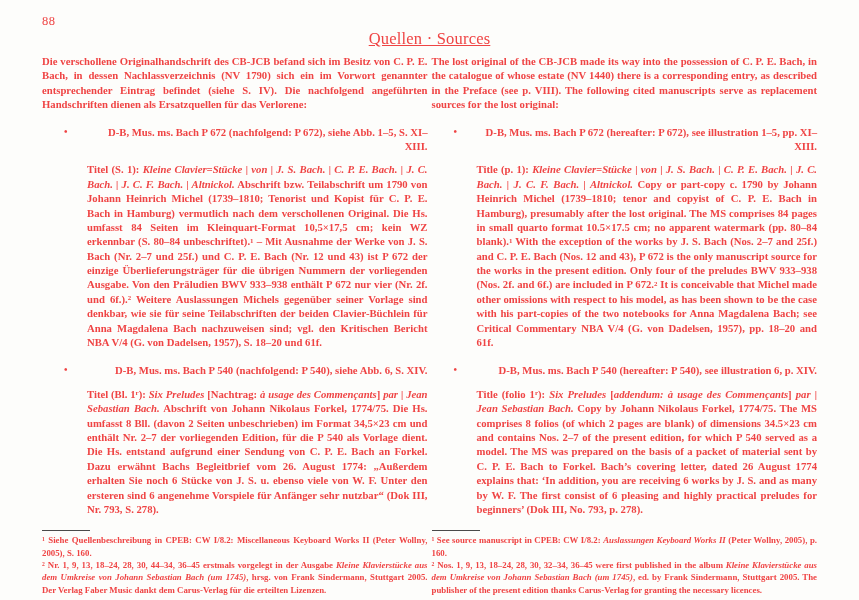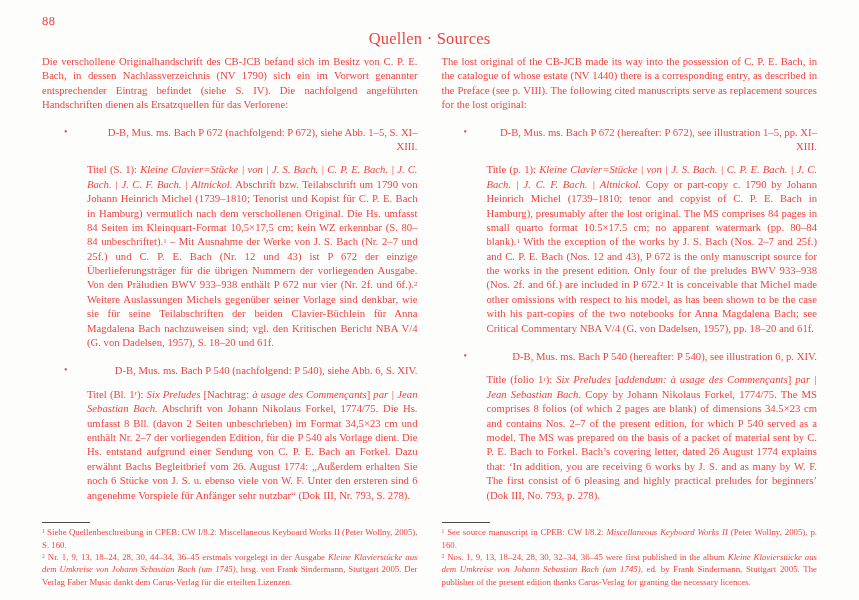--- a/index.html
+++ b/index.html
@@ -22,25 +22,27 @@
     font-size: 12.5px;
     letter-spacing: 0.5px;
   }
   .page-title {
     position: absolute;
     left: 0; right: 0;
     top: 17px;
     text-align: center;
     font-size: 16.5px;
     letter-spacing: 0.2px;
+    text-decoration: underline;
   }
   .columns {
     display: flex;
-    gap: 24px;
+    gap: 4px;
     height: 534px;
+    font-weight: bold;
   }
   .col {
     flex: 1 1 0;
     display: flex;
     flex-direction: column;
     font-size: 10.7px;
     line-height: 1.345;
     text-align: justify;
   }
   .intro { margin: 0 0 13px 0; }
@@ -121,19 +123,19 @@
       </div>
 
       <div class="source-item">
         <span class="bullet">•</span>
         <p class="item-heading">D-B, Mus. ms. Bach P 540 (hereafter: P 540), see illustration 6, p. XIV.</p>
         <p class="item-body"><span>Title (folio 1</span><span class="sup">r</span><span>): </span><span class="i">Six Preludes</span><span> [</span><span class="i">addendum: à usage des Commençants</span><span>] </span><span class="i">par | Jean Sebastian Bach.</span><span> Copy by Johann Nikolaus Forkel, 1774/75. The MS comprises 8 folios (of which 2 pages are blank) of dimensions 34.5×23 cm and contains Nos. 2–7 of the present edition, for which P 540 served as a model. The MS was prepared on the basis of a packet of material sent by C. P. E. Bach to Forkel. Bach’s covering letter, dated 26 August 1774 explains that: ‘In addition, you are receiving 6 works by J. S. and as many by W. F. The first consist of 6 pleasing and highly practical preludes for beginners’ (Dok III, No. 793, p. 278).</span></p>
       </div>
 
       <div class="footnotes">
         <div class="fn-rule"></div>
-        <p class="footnote"><span class="sup">1</span><span> See source manuscript in CPEB: CW I/8.2: </span><span class="i">Miscellaneous Keyboard Works II</span><span> (Peter Wollny, 2005), p. 160.</span></p>
+        <p class="footnote"><span class="sup">1</span><span> See source manuscript in CPEB: CW I/8.2: </span><span class="i">Auslassungen Keyboard Works II</span><span> (Peter Wollny, 2005), p. 160.</span></p>
         <p class="footnote"><span class="sup">2</span><span> Nos. 1, 9, 13, 18–24, 28, 30, 32–34, 36–45 were first published in the album </span><span class="i">Kleine Klavierstücke aus dem Umkreise von Johann Sebastian Bach (um 1745)</span><span>, ed. by Frank Sindermann, Stuttgart 2005. The publisher of the present edition thanks Carus-Verlag for granting the necessary licences.</span></p>
       </div>
     </div>
 
   </div>
 </div>
 
 </body></html>

